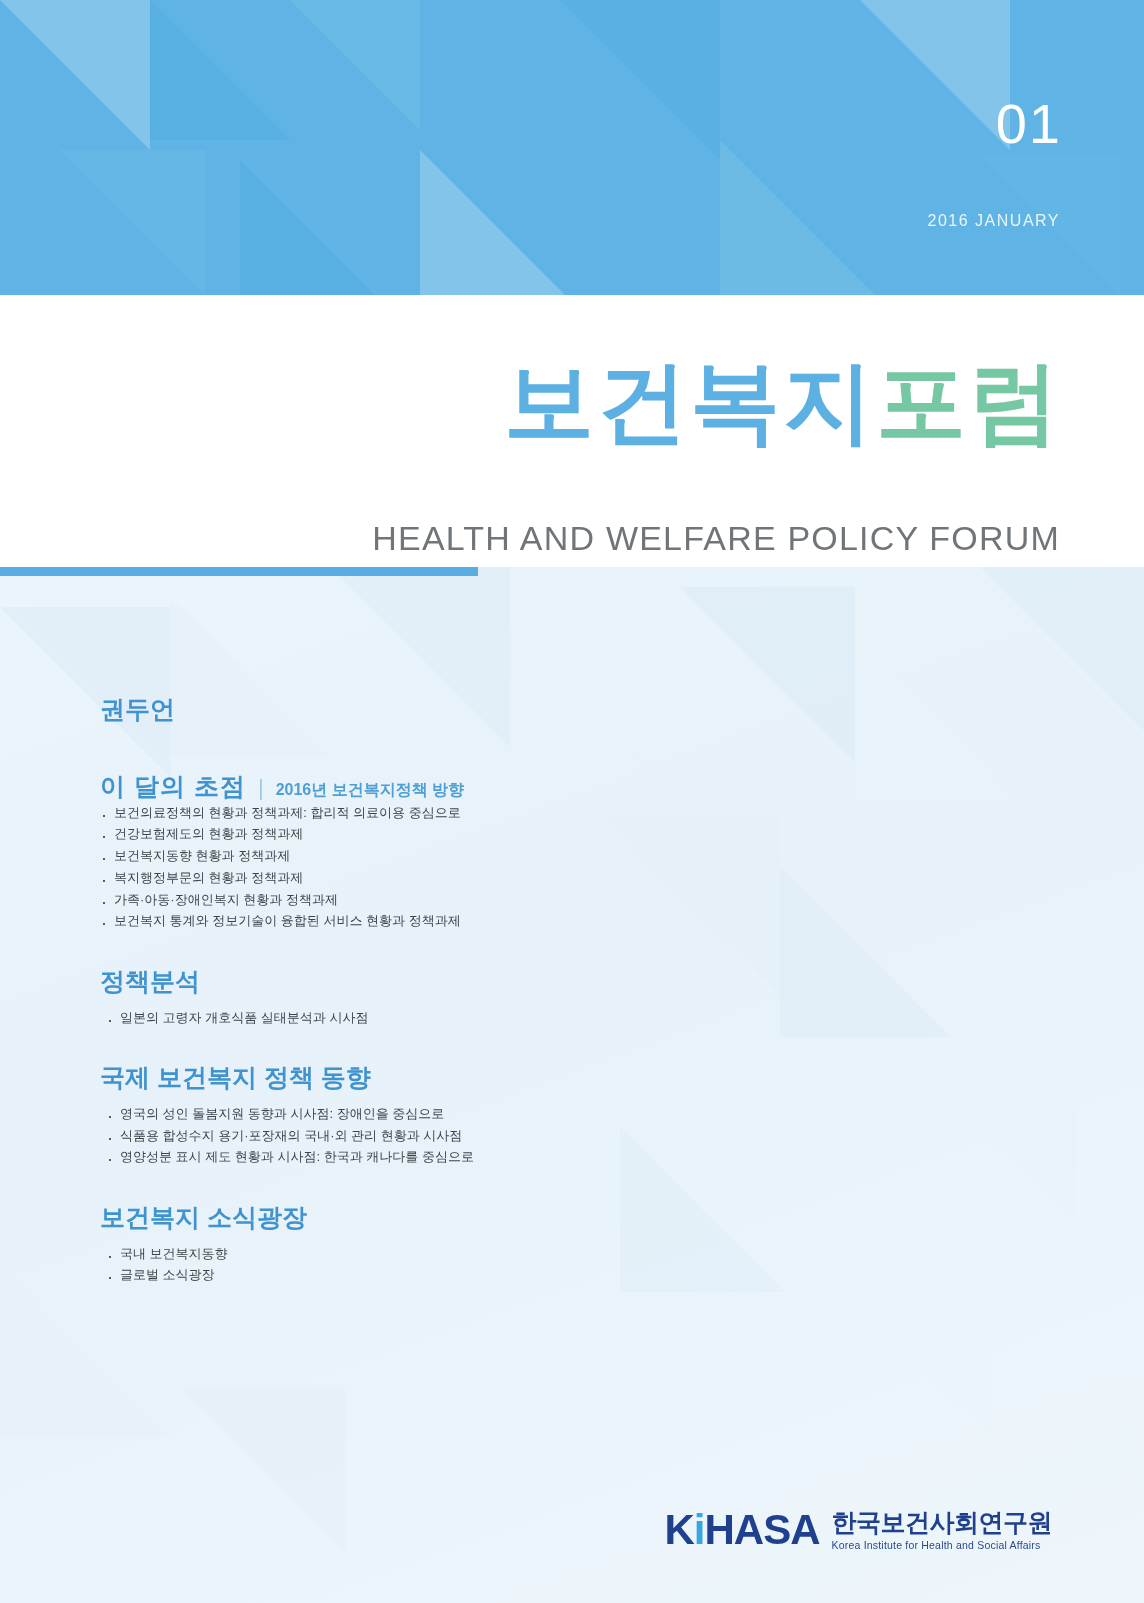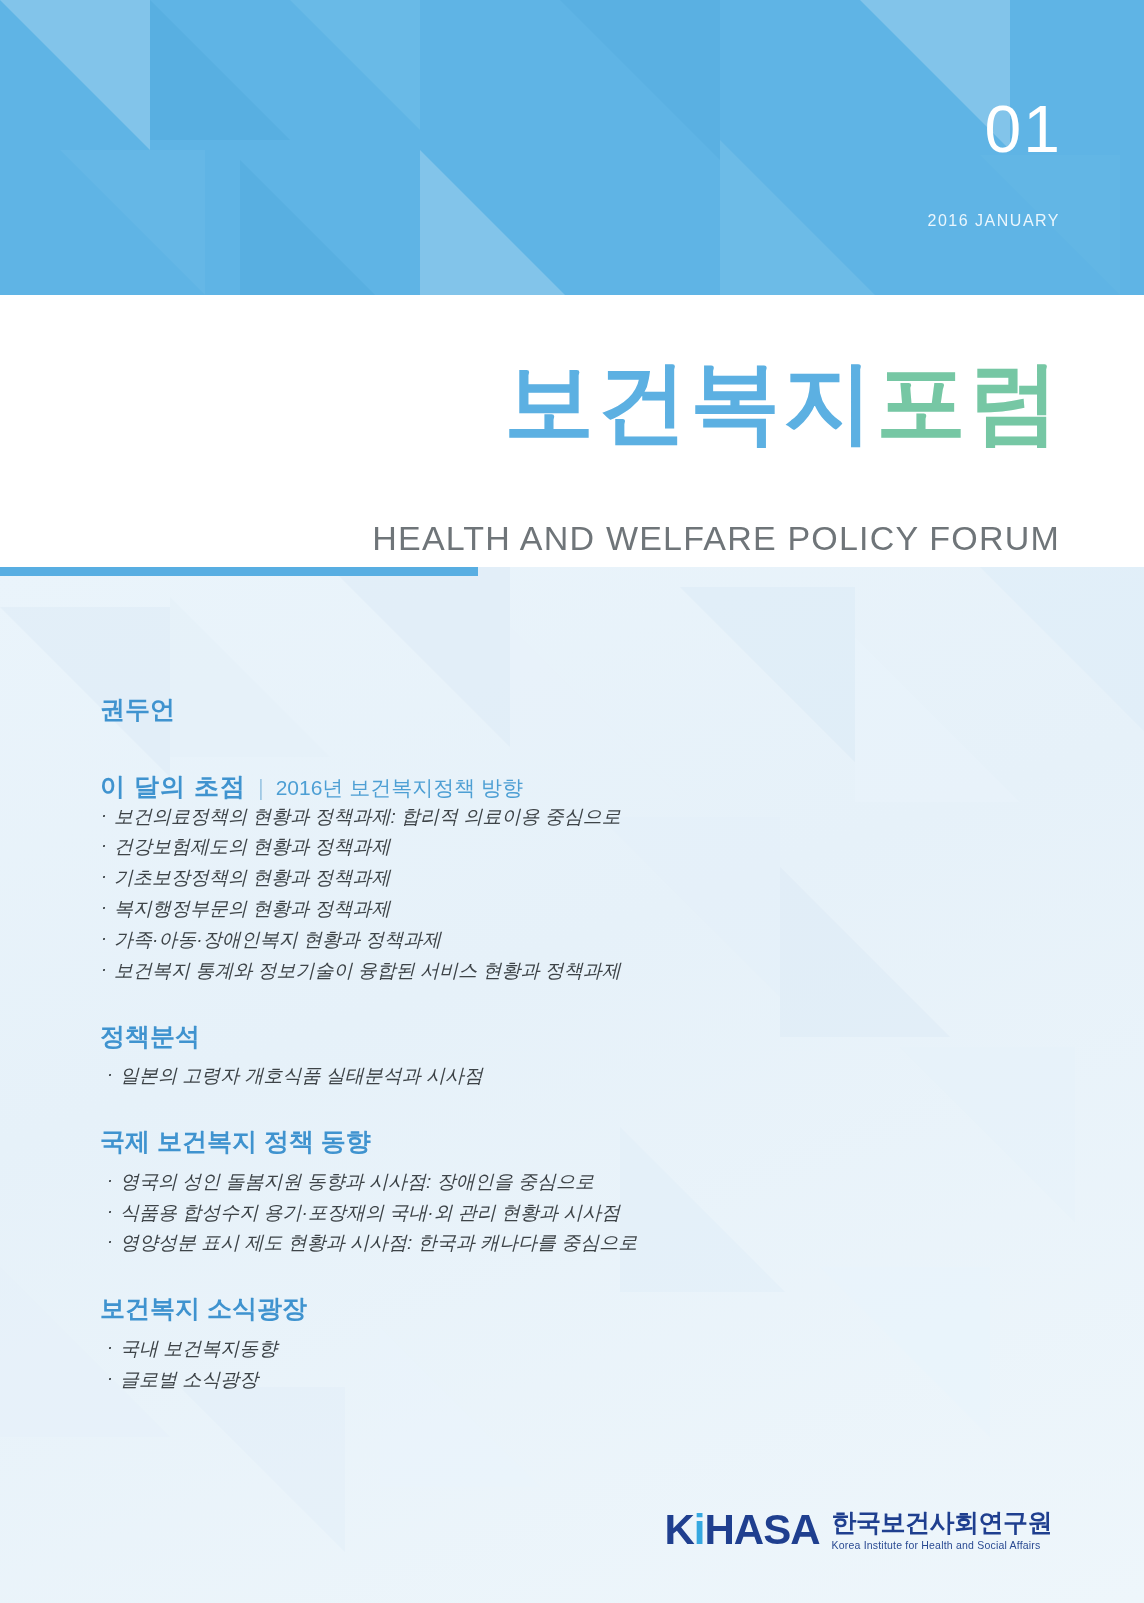--- a/index.html
+++ b/index.html
@@ -28,21 +28,21 @@
   }
   .top-banner .tri {
     position: absolute;
     width: 0; height: 0;
     opacity: 0.22;
   }
   .issue-number {
     position: absolute;
     right: 82px;
     top: 96px;
-    font-size: 66px;
+    font-size: 56px;
     font-weight: 400;
     color: #ffffff;
     letter-spacing: 2px;
     line-height: 1;
     font-family: "Liberation Sans", sans-serif;
   }
   .issue-date {
     position: absolute;
     right: 84px;
     top: 212px;
@@ -135,33 +135,32 @@
     font-weight: 700;
     color: #3f93cf;
     letter-spacing: 1px;
   }
   .focus-head .fh-div {
     color: #9fc8e4;
     font-size: 22px;
     font-weight: 400;
   }
   .focus-head .fh-sub {
-    font-size: 21px;
-    font-weight: 400;
+    font-size: 16px;
+    font-weight: 700;
     color: #4d9fd4;
   }
   .item {
-    font-size: 19px;
+    font-size: 13px;
     color: #3d4347;
     line-height: 1.52;
     padding-left: 14px;
     position: relative;
     margin-bottom: 2px;
     white-space: nowrap;
-    font-style: italic;
   }
   .item::before {
     content: "·";
     position: absolute;
     left: 1px;
     top: -1px;
     color: #3d4347;
     font-size: 18px;
   }
   .item.indent { padding-left: 20px; }
@@ -254,21 +253,21 @@
 
       <div class="sec-head first">권두언</div>
 
       <div class="focus-head">
         <span class="fh-main">이 달의 초점</span>
         <span class="fh-div">|</span>
         <span class="fh-sub">2016년 보건복지정책 방향</span>
       </div>
       <div class="item">보건의료정책의 현황과 정책과제: 합리적 의료이용 중심으로</div>
       <div class="item">건강보험제도의 현황과 정책과제</div>
-      <div class="item">기초보장정책의 현황과 정책과제</div>
+      <div class="item">보건복지동향 현황과 정책과제</div>
       <div class="item">복지행정부문의 현황과 정책과제</div>
       <div class="item">가족·아동·장애인복지 현황과 정책과제</div>
       <div class="item">보건복지 통계와 정보기술이 융합된 서비스 현황과 정책과제</div>
 
       <div class="sec-head">정책분석</div>
       <div class="item indent">일본의 고령자 개호식품 실태분석과 시사점</div>
 
       <div class="sec-head">국제 보건복지 정책 동향</div>
       <div class="item indent">영국의 성인 돌봄지원 동향과 시사점: 장애인을 중심으로</div>
       <div class="item indent">식품용 합성수지 용기·포장재의 국내·외 관리 현황과 시사점</div>

